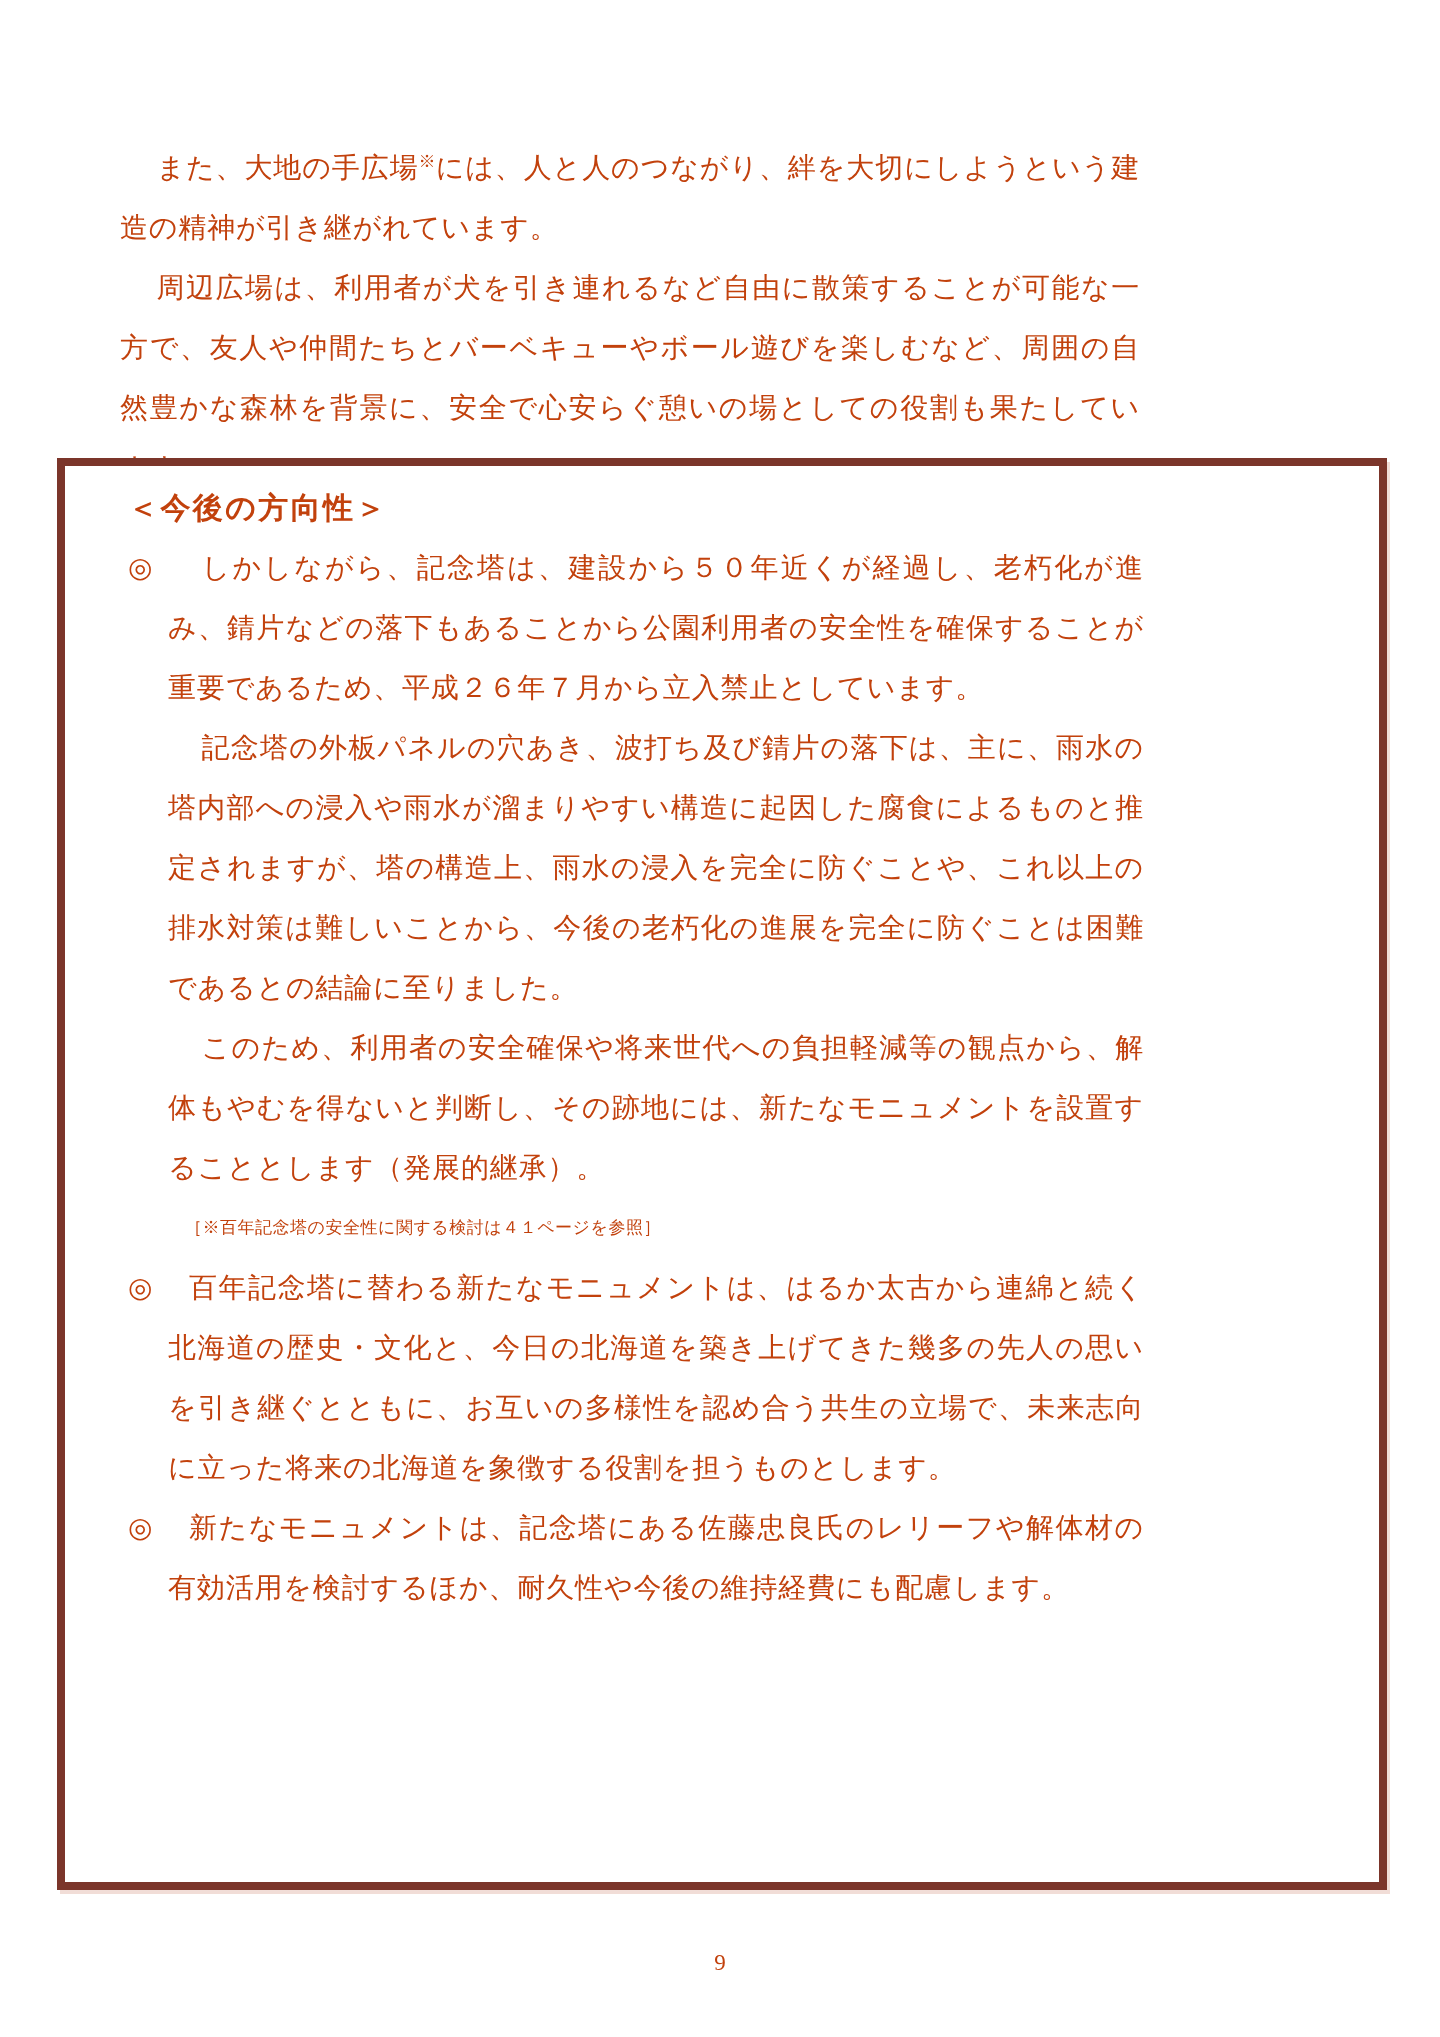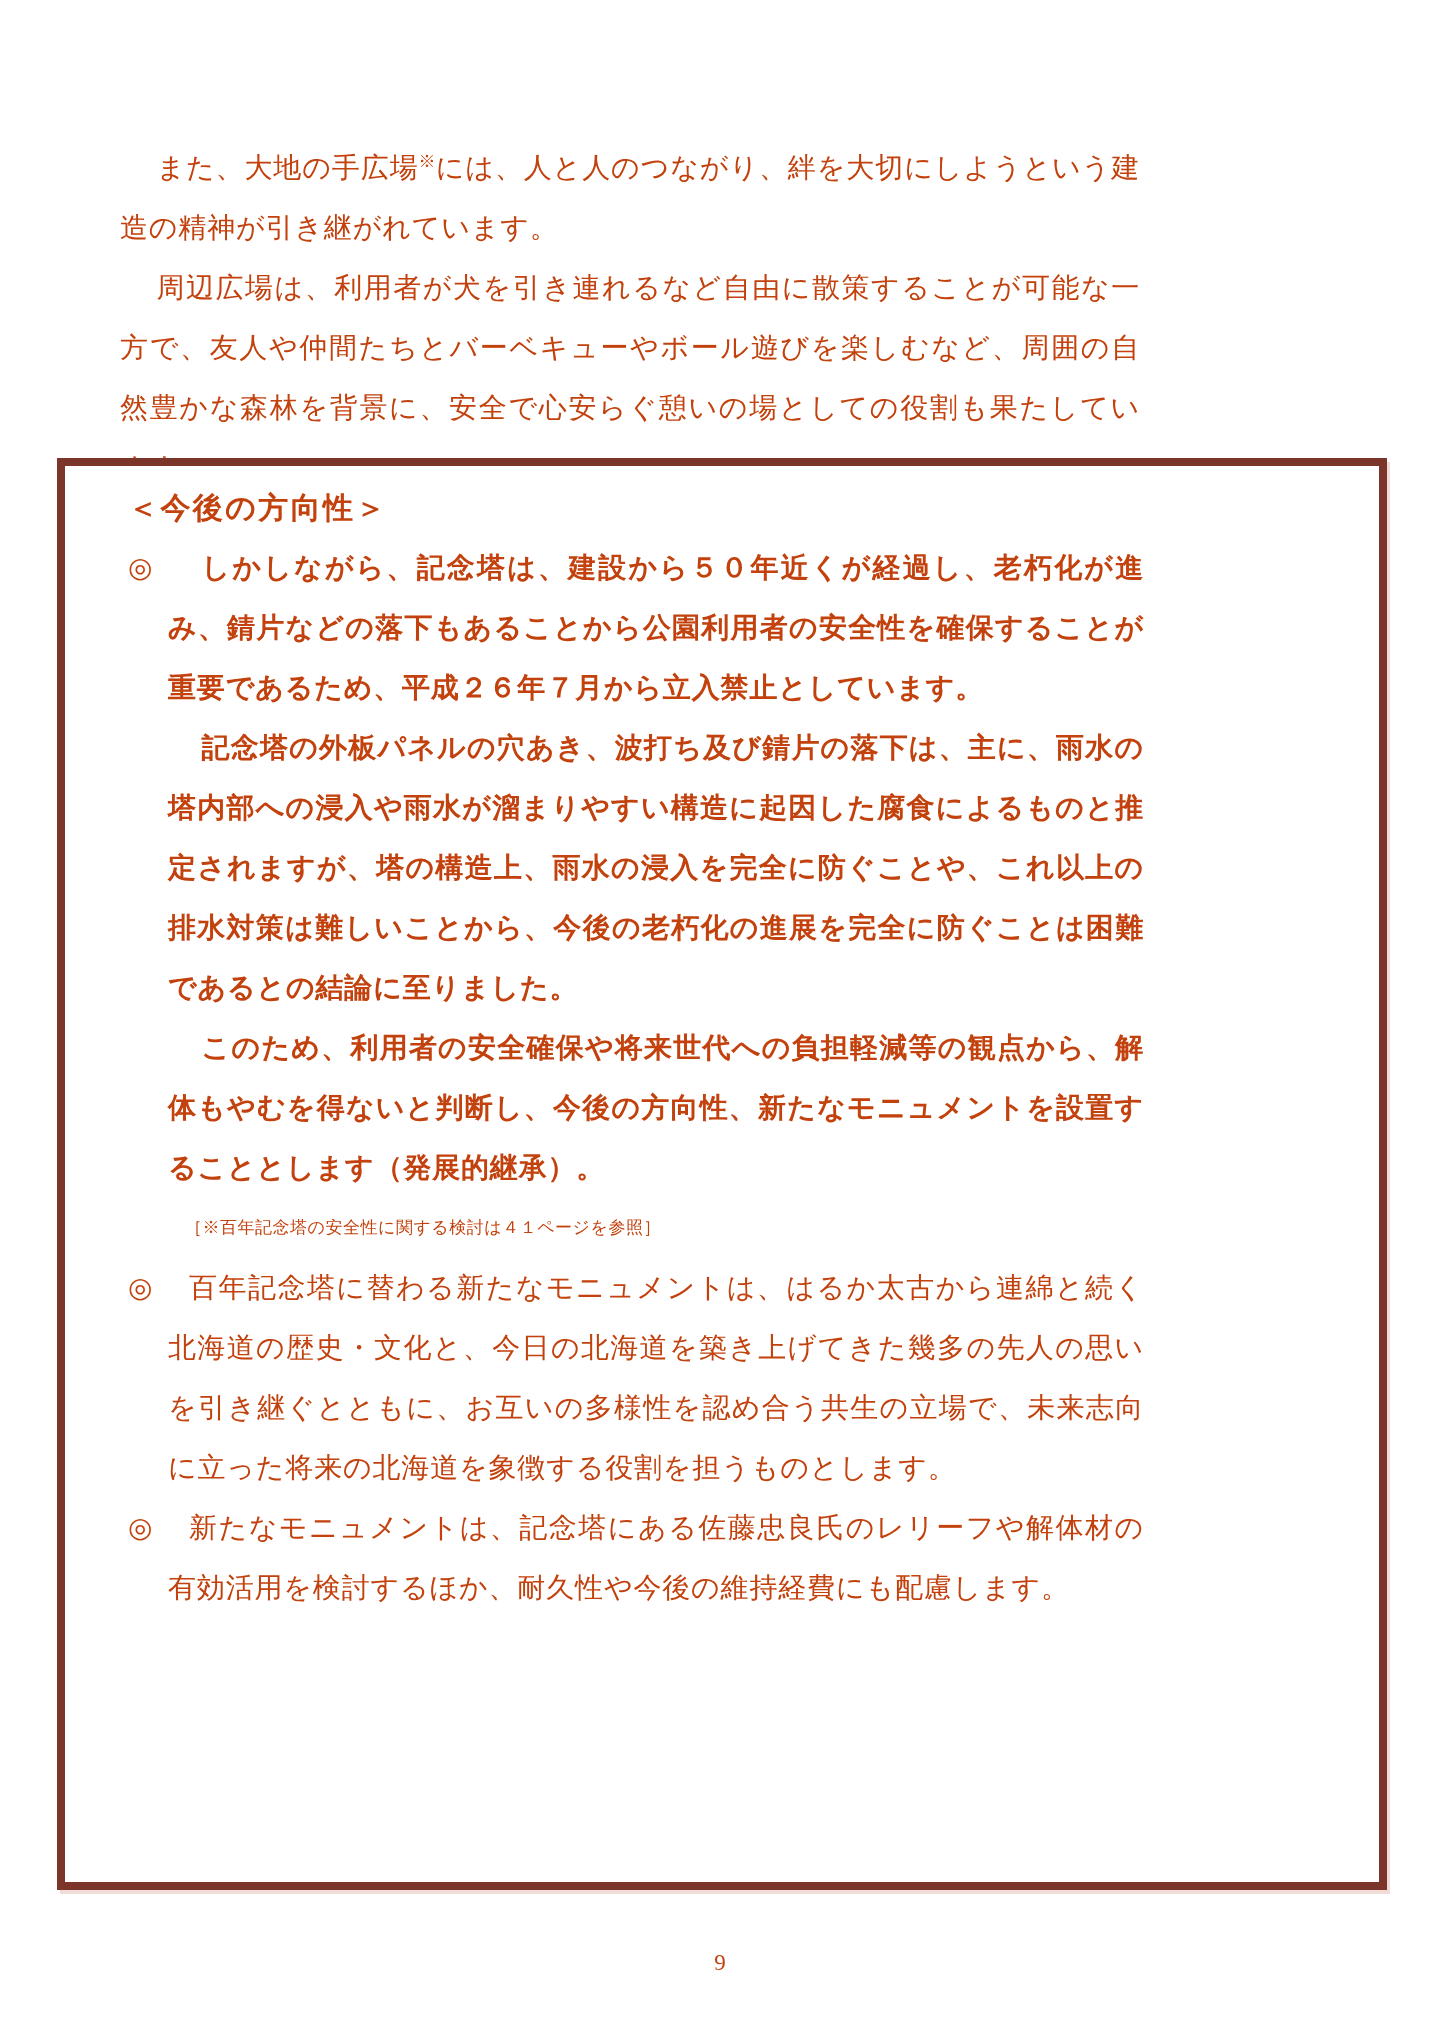--- a/index.html
+++ b/index.html
@@ -53,21 +53,21 @@
   }
   .kome-item { position: relative; padding-left: 40px; }
   .kome {
     position: absolute;
     left: 0;
     top: 0;
     font-size: 28px;
     line-height: 60px;
   }
   .para.first-after-bullet { text-indent: 0.75em; }
-  .para.inner-indent { text-indent: 1.2em; font-weight: bold; }
+  .para.inner-indent { text-indent: 1.2em; }
   p.note {
     margin: 0;
     font-size: 17px;
     line-height: 60px;
     text-indent: 1.0em;
     letter-spacing: 0.03em;
     text-align: left;
   }
   .page-number {
     position: absolute;
@@ -90,21 +90,21 @@
   </div>
 
   <div class="direction-box" style="border-color: rgb(123, 53, 42);">
     <h2 class="box-title">＜今後の方向性＞</h2>
 
     <div class="kome-item">
       <span class="kome">◎</span>
       <div class="kome-body">
         <p class="para inner-indent">しかしながら、記念塔は、建設から５０年近くが経過し、老朽化が進み、錆片などの落下もあることから公園利用者の安全性を確保することが重要であるため、平成２６年７月から立入禁止としています。</p>
         <p class="para inner-indent">記念塔の外板パネルの穴あき、波打ち及び錆片の落下は、主に、雨水の塔内部への浸入や雨水が溜まりやすい構造に起因した腐食によるものと推定されますが、塔の構造上、雨水の浸入を完全に防ぐことや、これ以上の排水対策は難しいことから、今後の老朽化の進展を完全に防ぐことは困難であるとの結論に至りました。</p>
-        <p class="para inner-indent">このため、利用者の安全確保や将来世代への負担軽減等の観点から、解体もやむを得ないと判断し、今後の方向性、新たなモニュメントを設置することとします（発展的継承）。</p>
+        <p class="para inner-indent">このため、利用者の安全確保や将来世代への負担軽減等の観点から、解体もやむを得ないと判断し、その跡地には、新たなモニュメントを設置することとします（発展的継承）。</p>
         <p class="note">［※百年記念塔の安全性に関する検討は４１ページを参照］</p>
       </div>
     </div>
 
     <div class="kome-item">
       <span class="kome">◎</span>
       <div class="kome-body">
         <p class="para first-after-bullet">百年記念塔に替わる新たなモニュメントは、はるか太古から連綿と続く北海道の歴史・文化と、今日の北海道を築き上げてきた幾多の先人の思いを引き継ぐとともに、お互いの多様性を認め合う共生の立場で、未来志向に立った将来の北海道を象徴する役割を担うものとします。</p>
       </div>
     </div>

